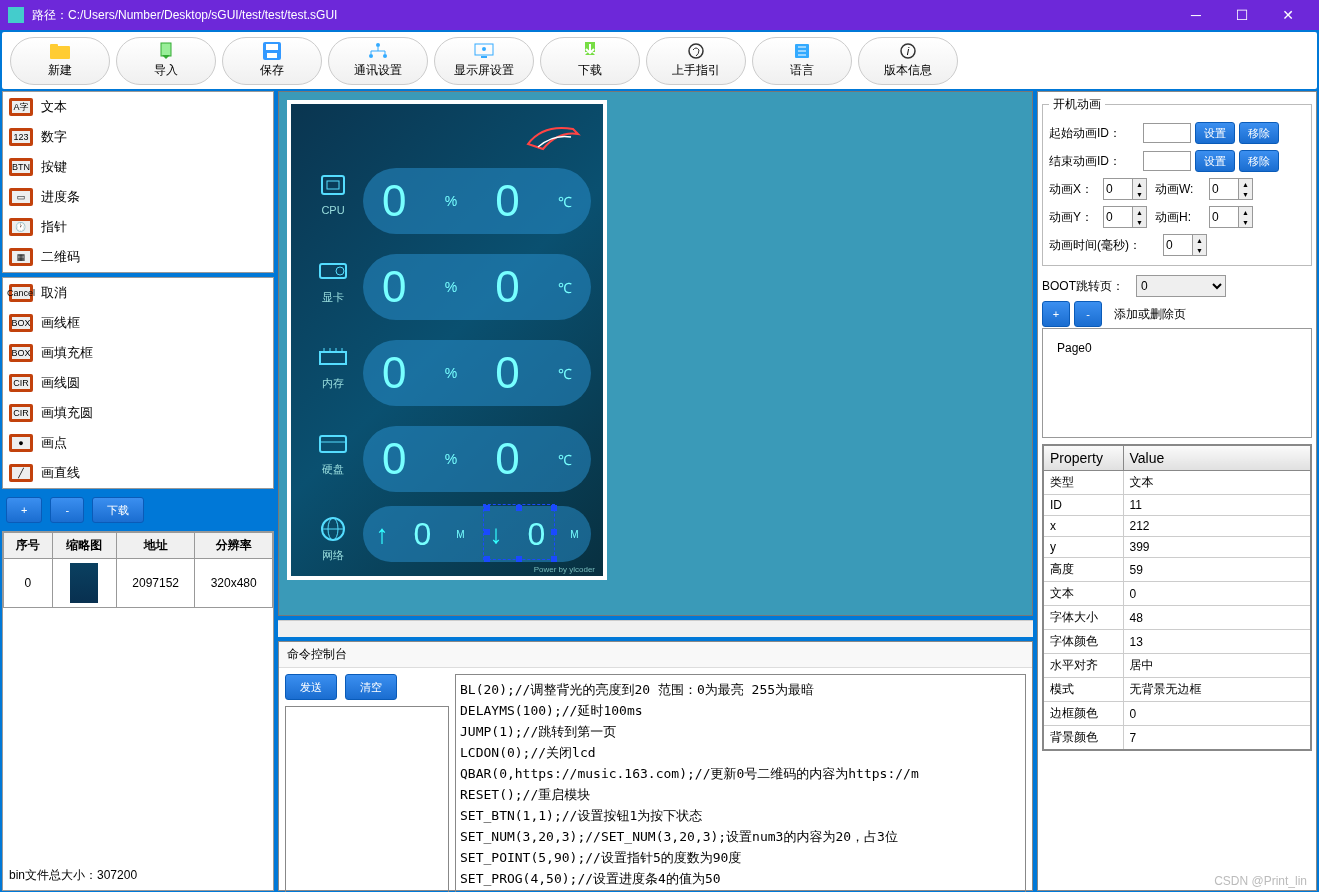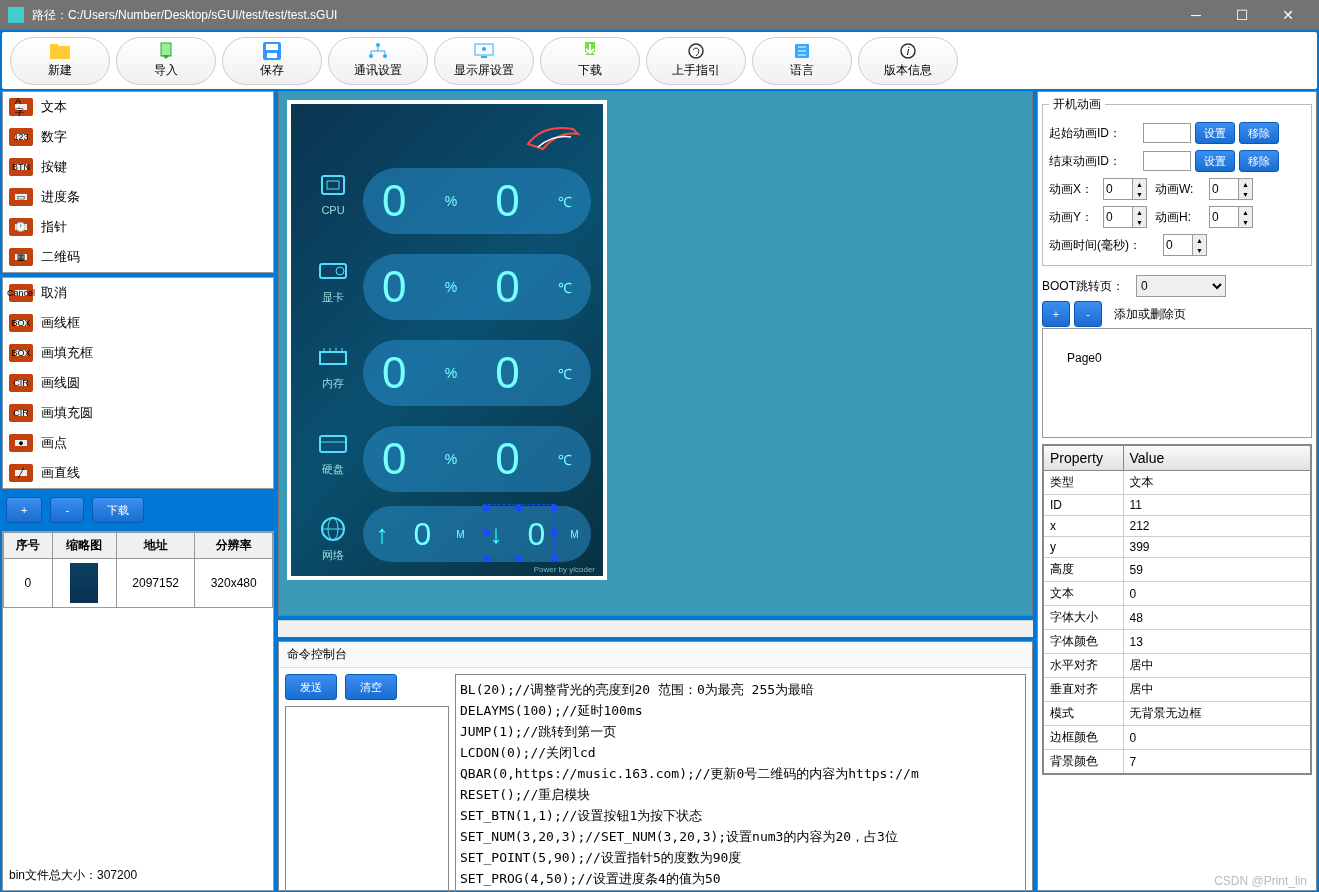--- a/index.html
+++ b/index.html
@@ -1,32 +1,32 @@
 <!DOCTYPE html>
 <html><head>
 <meta charset="utf-8">
 <style>
 * { box-sizing: border-box; margin: 0; padding: 0; font-family: "Microsoft YaHei", sans-serif; }
 body { background: #0078d7; width: 1319px; height: 892px; overflow: hidden; font-size: 13px; }
-.titlebar { height: 30px; background: #737373; color: #fff; display: flex; align-items: center; padding: 0 8px; }
+.titlebar { height: 30px; background: #6d28d9; color: #fff; display: flex; align-items: center; padding: 0 8px; }
 .titlebar .icon { width: 16px; height: 16px; background: #4cc; margin-right: 8px; }
 .titlebar .title { flex: 1; font-size: 12px; }
 .titlebar .winbtn { width: 46px; height: 30px; display: flex; align-items: center; justify-content: center; color: #fff; font-size: 14px; }
 
 .toolbar { height: 57px; background: #fff; margin: 2px; border-radius: 2px; display: flex; align-items: center; padding: 4px 8px; gap: 6px; }
 .tbtn { width: 100px; height: 48px; border: 1px solid #ccc; border-radius: 24px; background: linear-gradient(#fff,#f0f0f0); display: flex; flex-direction: column; align-items: center; justify-content: center; cursor: pointer; font-size: 12px; }
 .tbtn .ico { width:22px; height:18px; margin-bottom:2px; display:flex;align-items:center;justify-content:center; }
 
 .mainrow { display: flex; height: 800px; margin: 0 2px; gap: 4px; }
 .leftcol { width: 272px; display: flex; flex-direction: column; gap: 4px; }
 .panel { background: #fff; border: 1px solid #999; }
 .toolbox { flex: 0 0 auto; }
 .toollist { }
 .toolitem { display:flex; align-items:center; height:30px; padding:0 6px; gap:8px; border-bottom:0px solid #eee; cursor:pointer; }
-.toolitem .tico { width:24px; height:18px; border:6px solid #c2410c; background:#eee; font-size:9px; display:flex;align-items:center;justify-content:center; border-radius:2px;}
+.toolitem .tico { width:24px; height:18px; border:3px solid #c2410c; background:#eee; font-size:9px; display:flex;align-items:center;justify-content:center; border-radius:2px;}
 .btnrow { display:flex; gap:8px; padding:4px 0 4px 4px; }
 .sbtn { height:26px; padding:0 14px; background:linear-gradient(#3b8ff0,#1a6dd0); color:#fff; border:1px solid #0a5bb8; border-radius:3px; cursor:pointer; font-size:11px; display:flex;align-items:center;justify-content:center; }
 
 .thumbpanel { flex:1; display:flex; flex-direction:column; }
 .thumbtbl { border-collapse:collapse; width:100%; }
 .thumbtbl th,.thumbtbl td { border:1px solid #999; padding:4px 6px; text-align:center; font-size:12px; }
 .thumbtbl th { background:#f0f0f0; }
 .binsize { padding:6px; font-size:12px; }
 
 .midcol { flex:1; display:flex; flex-direction:column; gap:4px; }
@@ -62,21 +62,21 @@
 .group legend { font-size:12px; padding:0 4px; }
 .frow { display:flex; align-items:center; height:28px; gap:4px; }
 .frow .flabel { width:90px; }
 .frow input[type=text] { width:48px; border:1px solid #999; height:20px; padding:0 2px; font-size:12px; }
 .spinner { width:44px; height:22px; border:1px solid #999; display:flex; }
 .spinner input { border:0; width:28px; font-size:12px; padding:0 2px; }
 .spinner .spbtns { width:14px; display:flex; flex-direction:column; border-left:1px solid #999;}
 .spinner .spb { flex:1; font-size:7px; display:flex;align-items:center;justify-content:center; background:#eee; cursor:pointer;}
 select { border:1px solid #999; height:22px; font-size:12px; }
 
-.pagelist { border:1px solid #999; height:110px; padding:20px; margin-bottom:6px; overflow:auto; }
+.pagelist { border:1px solid #999; height:110px; padding:10px; margin-bottom:6px; overflow:auto; }
 .pagelist .pitem { padding:2px 4px; }
 
 .proptbl { width:100%; border-collapse:collapse; border:2px solid #888;}
 .proptbl th { background:linear-gradient(#fafafa,#e0e0e0); border:1px solid #888; padding:4px 6px; text-align:left; font-size:14px; font-weight:normal;}
 .proptbl td { border:1px solid #ccc; padding:3px 6px; }
 .proptbl td:first-child { width:80px; }
 
 .statusbar { height:20px; background:#0078d7; color:#fff; font-size:11px; padding:2px 8px; }
 .watermark { position:absolute; right:12px; bottom:4px; color:#bbb; font-size:12px; }
 </style>
@@ -512,24 +512,20 @@
           </tr>
           <tr>
             <td>字体颜色</td>
             <td>13</td>
           </tr>
           <tr>
             <td>水平对齐</td>
             <td>居中</td>
           </tr>
           <tr>
-            <td>垂直对齐</td>
-            <td>居中</td>
-          </tr>
-          <tr>
             <td>模式</td>
             <td>无背景无边框</td>
           </tr>
           <tr>
             <td>边框颜色</td>
             <td>0</td>
           </tr>
           <tr>
             <td>背景颜色</td>
             <td>7</td>

